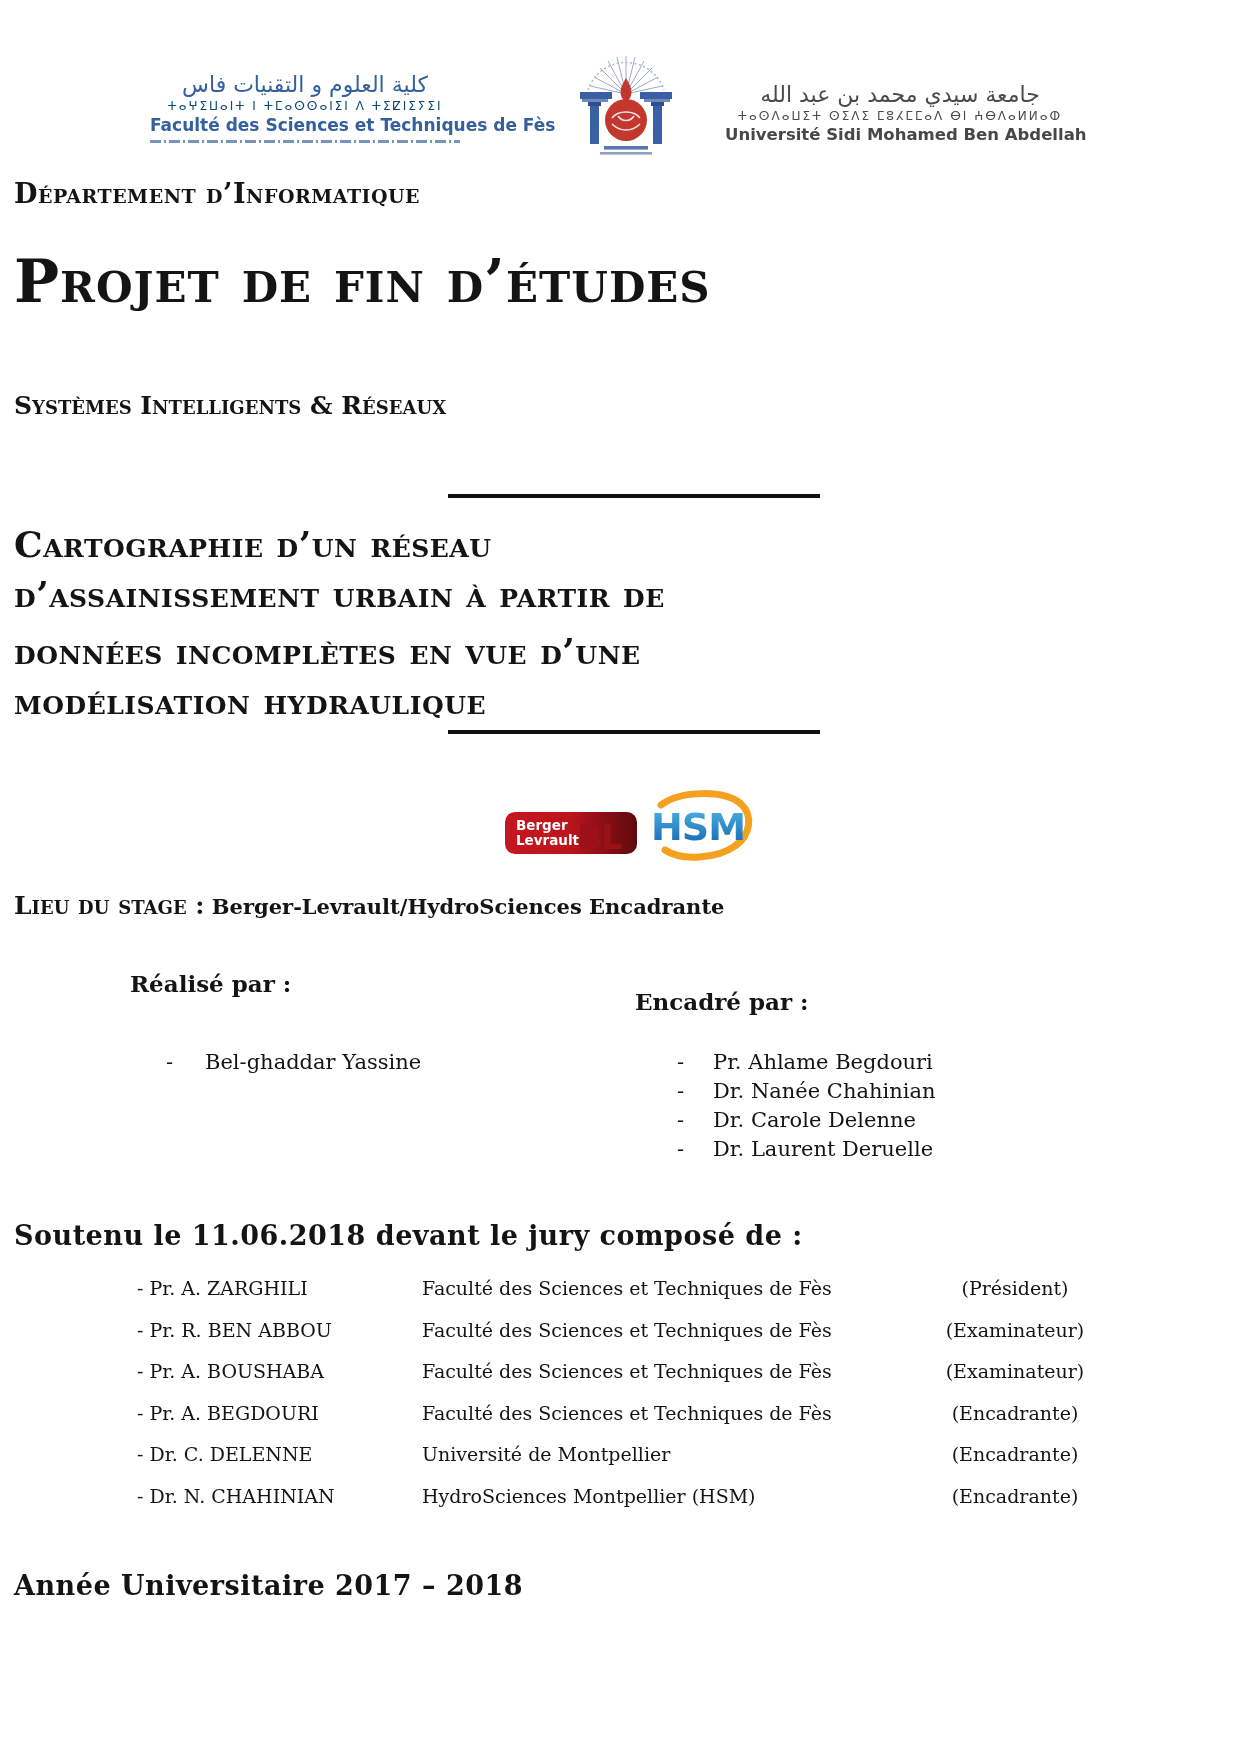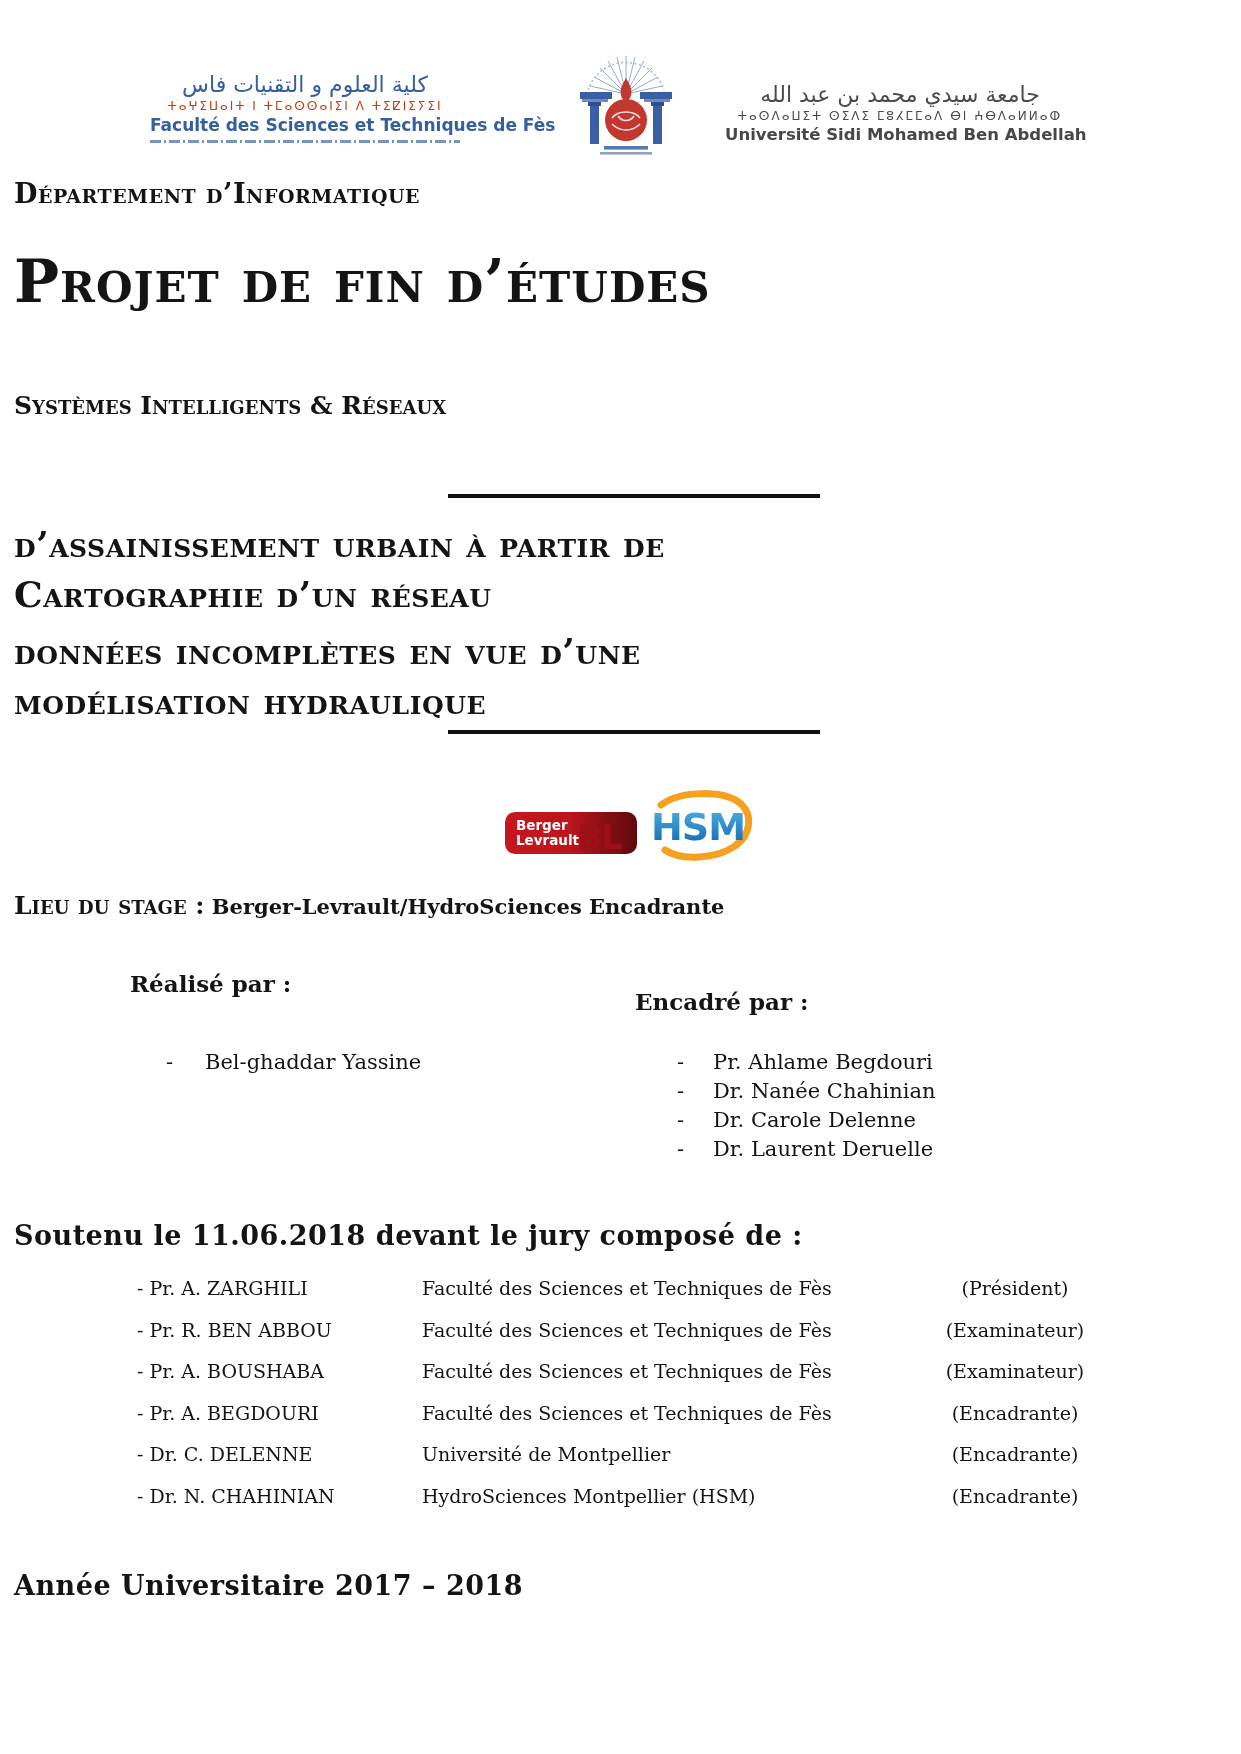--- a/index.html
+++ b/index.html
@@ -9,21 +9,21 @@
     font-family:"DejaVu Serif", serif; color:#141414;
   }
   .abs { position:absolute; }
 
   
   .hdr-block { text-align:center; font-family:"DejaVu Sans", sans-serif; line-height:1.15; }
   .hdr-left  { left:150px; top:72px;  width:310px; color:#34609f; }
   .hdr-right { left:725px; top:82px;  width:350px; color:#4a4a4a; }
   .hdr-arabic   { font-size:22px; font-weight:normal; }
   .hdr-tifinagh { font-size:12px; margin-top:3px; letter-spacing:2px; white-space:nowrap; }
-  .hdr-left .hdr-tifinagh { color:#c2410c; }
+  .hdr-left .hdr-tifinagh { color:#0c4a6e; }
   .hdr-name  { font-size:17px; font-weight:bold; margin-top:2px; white-space:nowrap; }
   .hdr-right .hdr-name { font-size:16.5px; color:#474747; }
   .dashline {
     margin-top:4px; height:3px;
     background:repeating-linear-gradient(90deg,
       #4a6fa8 0 11px, transparent 11px 14px,
       #4a6fa8 14px 16px, transparent 16px 19px);
     opacity:.75;
   }
   .emblem { left:578px; top:48px; width:96px; height:112px; }
@@ -135,22 +135,22 @@
   <div class="abs ctr sc dept">Département d’Informatique</div>
   <div class="abs ctr sc projet">Projet de fin d’études</div>
 
   <div class="abs ctr sc master">
     <div>Systèmes Intelligents &amp; Réseaux</div>
   </div>
 
   <div class="abs rule rule1"></div>
 
   <div class="abs ctr sc title">
+    <div>Cartographie d’un réseau</div>
     <div>d’assainissement urbain à partir de</div>
-    <div>Cartographie d’un réseau</div>
     <div class="stanza2">données incomplètes en vue d’une</div>
     <div>modélisation hydraulique</div>
   </div>
 
   <div class="abs rule rule2"></div>
 
   <div class="abs logos">
     <div class="bl-logo">
       <svg viewBox="0 0 132 42" width="132" height="42">
         <defs>

